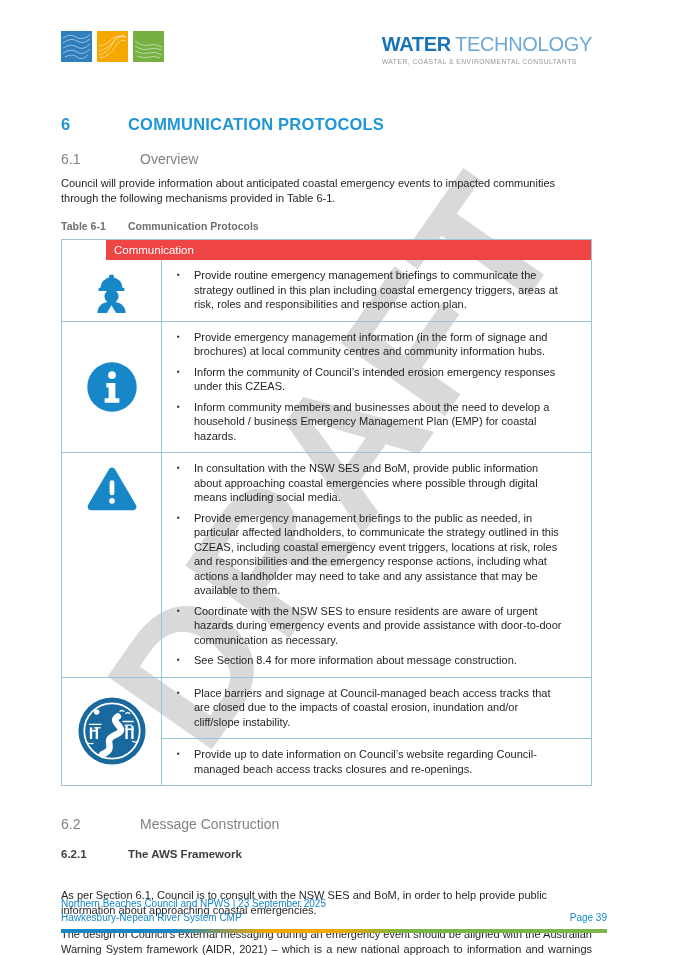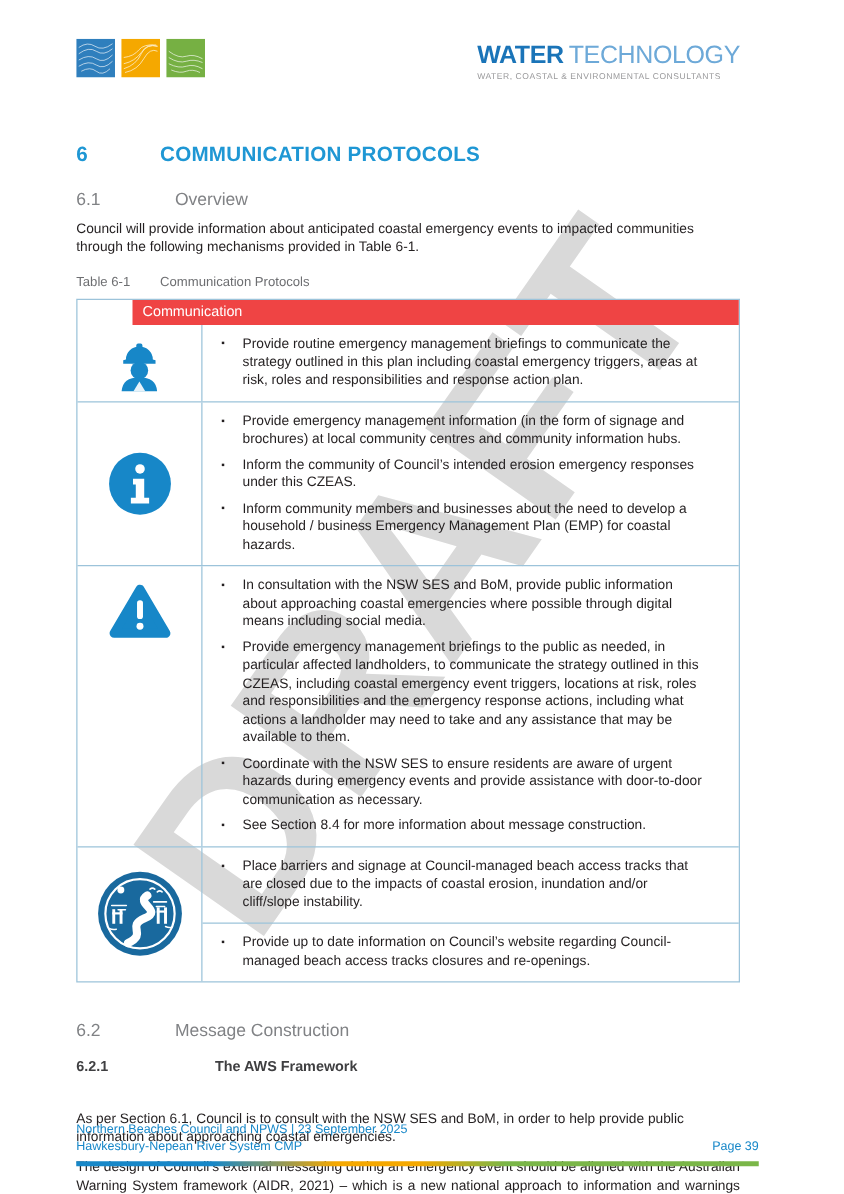--- a/index.html
+++ b/index.html
@@ -20,27 +20,27 @@
   .logo-squares svg { display:block; }
   .brand { text-align:left; margin-top:2px; }
   .brand-line { font-size:20px; letter-spacing:-0.3px; white-space:nowrap; }
   .brand-w1 { font-weight:bold; color:#1a74b8; }
   .brand-w2 { color:#6da9d8; margin-left:4px; }
   .brand-tag { font-size:6.8px; letter-spacing:0.45px; color:#98989a; margin-top:2px; }
 
   
   .h1row { display:flex; margin-top:38px; color:#1f97d4; font-size:16.5px; font-weight:bold; letter-spacing:0.2px; }
   .h2row { display:flex; margin-top:17px; color:#808285; font-size:14px;gap:12px; }
-  .h3row { display:flex; margin-top:16px; color:#3f3f41; font-size:11.5px; font-weight:bold;gap:44px; }
+  .h3row { display:flex; margin-top:16px; color:#3f3f41; font-size:11.5px; font-weight:bold; }
   .hnum { width:67px; flex:0 0 67px; }
 
   .para { margin-top:9px; font-size:11px; line-height:15px; }
   .just { text-align:justify; }
 
-  .caption { display:flex; margin-top:14px; font-size:10.5px; font-weight:normal; color:#6d6e71; }
+  .caption { display:flex; margin-top:14px; font-size:10.5px; font-weight:bold; color:#6d6e71; }
 
   
   .ctable { margin-top:7px; border:1px solid #9cc3da; }
   .thead { background:#ef4444; color:#fff; font-weight:normal; font-size:11.5px; padding:4px 8px;margin-left:44px; }
   .trow { display:flex; border-top:1px solid #9cc3da; }
   .icon-cell { width:100px; flex:0 0 100px; border-right:1px solid #9cc3da;
     display:flex; align-items:center; justify-content:center; padding:6px; }
   .icon-cell.top { align-items:flex-start; padding-top:10px; }
   .text-cell { flex:1; padding:8px 26px 9px 11px; }
   .content-col { flex:1; display:flex; flex-direction:column; }

